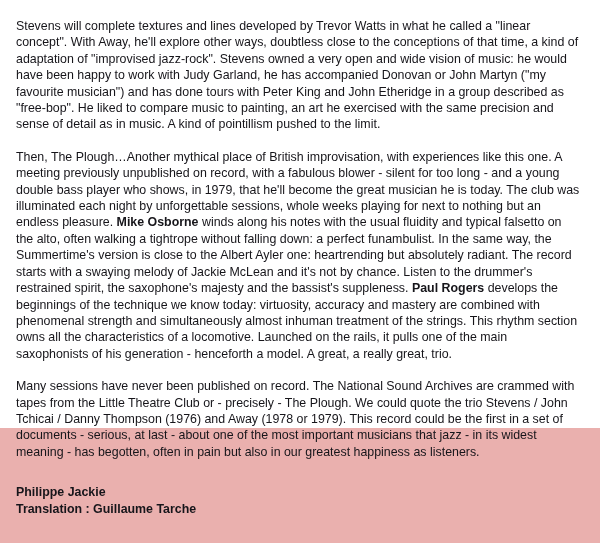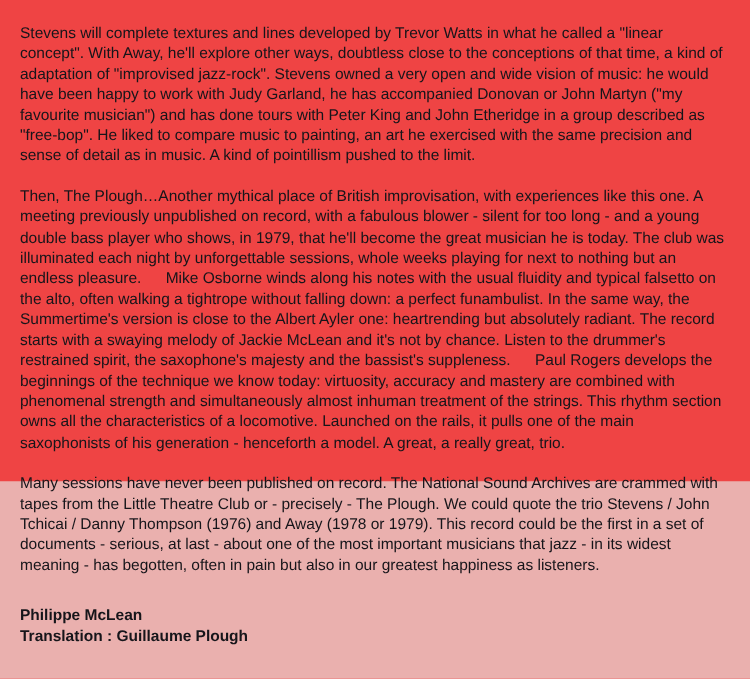--- a/index.html
+++ b/index.html
@@ -9,43 +9,42 @@
   body {
     width: 600px;
     height: 543px;
     background: #eab0ae;
     font-family: "Liberation Sans", sans-serif;
     overflow: hidden;
   }
   .page {
     position: relative;
     width: 600px;
-    height: 385px;
+    height: 428px;
     box-sizing: border-box;
     padding: 18px 16px 0 16px;
-    background: #ef4444;
+    background: #ffffff;
   }
   .inner {
     width: 566px;
   }
   p {
     margin: 0 0 14px 0;
     font-size: 12.4px;
     line-height: 16.4px;
     color: #16151a;
     text-align: left;
   }
   .para-spacer {
     height: 2px;
   }
   .it {
   }
   .bold {
-    font-weight: normal;
-    margin-left: 16px;
+    font-weight: bold;
   }
   .signature {
     margin-top: 24px;
     font-size: 12.4px;
     line-height: 16.4px;
     font-weight: bold;
     color: #16151a;
   }
   .signature div {
     white-space: nowrap;
@@ -67,18 +66,18 @@
       <span>Then, </span><span class="it">The Plough</span><span>…Another mythical place of British improvisation, with experiences like this one. A meeting previously unpublished on record, with a fabulous blower - silent for too long - and a young double bass player who shows, in 1979, that he'll become the great musician he is today. The club was illuminated each night by unforgettable sessions, whole weeks playing for next to nothing but an endless pleasure. </span><span class="bold">Mike Osborne</span><span> winds along his notes with the usual fluidity and typical falsetto on the alto, often walking a tightrope without falling down: a perfect funambulist. In the same way, the Summertime's version is close to the Albert Ayler one: heartrending but absolutely radiant. The record starts with a swaying melody of Jackie McLean and it's not by chance. Listen to the drummer's restrained spirit, the saxophone's majesty and the bassist's suppleness. </span><span class="bold">Paul Rogers</span><span> develops the beginnings of the technique we know today: virtuosity, accuracy and mastery are combined with phenomenal strength and simultaneously almost inhuman treatment of the strings. This rhythm section owns all the characteristics of a locomotive. Launched on the rails, it pulls one of the main saxophonists of his generation - henceforth a model. A great, a really great, trio.</span>
     </p>
 
     <div class="para-spacer"></div>
 
     <p>
       <span>Many sessions have never been published on record. The </span><span class="it">National Sound Archives</span><span> are crammed with tapes from the </span><span class="it">Little Theatre Club</span><span> or - precisely - </span><span class="it">The Plough</span><span>. We could quote the trio Stevens / John Tchicai / Danny Thompson (1976) and </span><span class="it">Away</span><span> (1978 or 1979). This record could be the first in a set of documents - serious, at last - about one of the most important musicians that jazz - in its widest meaning - has begotten, often in pain but also in our greatest happiness as listeners.</span>
     </p>
 
     <div class="signature">
-      <div>Philippe McLean</div>
-      <div>Translation : Guillaume Plough</div>
+      <div>Philippe Jackie</div>
+      <div>Translation : Guillaume Tarche</div>
     </div>
 
   </div>
 </div>
 
 </body></html>

